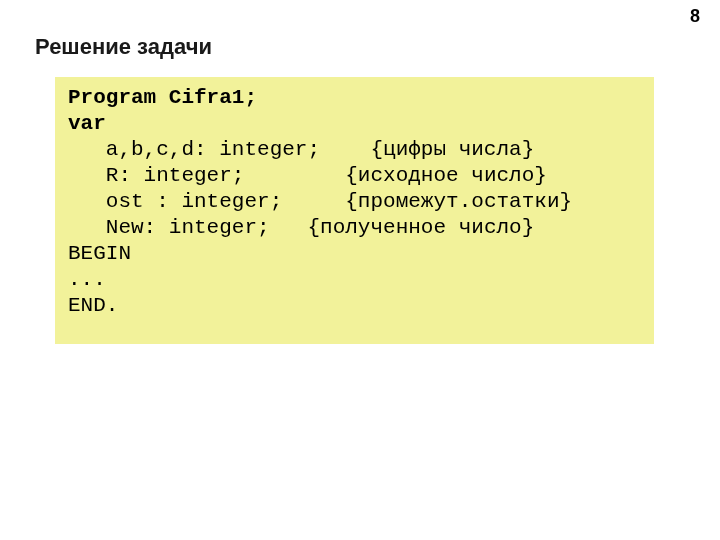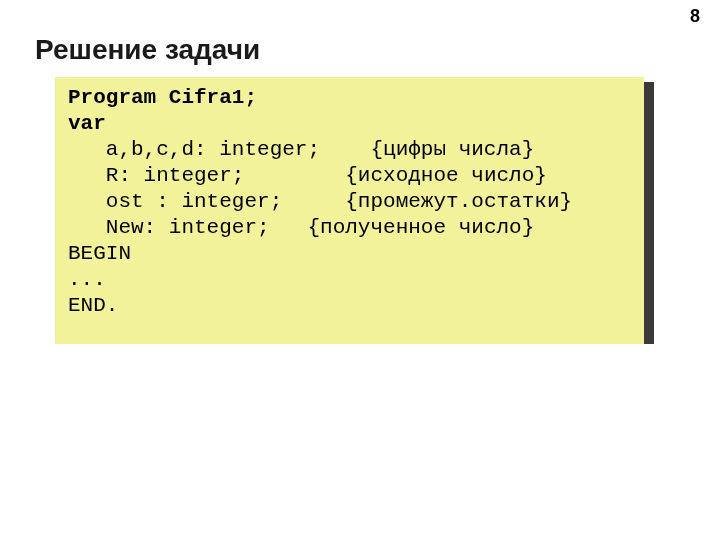--- a/index.html
+++ b/index.html
@@ -17,40 +17,40 @@
     top: 6px;
     right: 20px;
     font-size: 18px;
     font-weight: bold;
     color: #000;
   }
   .title {
     position: absolute;
     top: 34px;
     left: 35px;
-    font-size: 28px;
+    font-size: 22px;
     font-weight: bold;
     color: #1a1a1a;
   }
   .code-shadow {
     position: absolute;
     top: 82px;
     left: 60px;
     width: 594px;
     height: 262px;
     background: #3a3a3a;
   }
   .code-box {
     position: absolute;
     top: 77px;
     left: 55px;
     width: 573px;
     height: 251px;
     background: #f2f29a;
-    padding: 8px 3px 8px 13px;
+    padding: 8px 13px 8px 13px;
     font-family: "Courier New", Courier, monospace;
     font-size: 21px;
     line-height: 26px;
     white-space: pre;
     color: #000;
     box-sizing: content-box;
   }
   .bold { font-weight: bold; }
 </style>
 </head>

